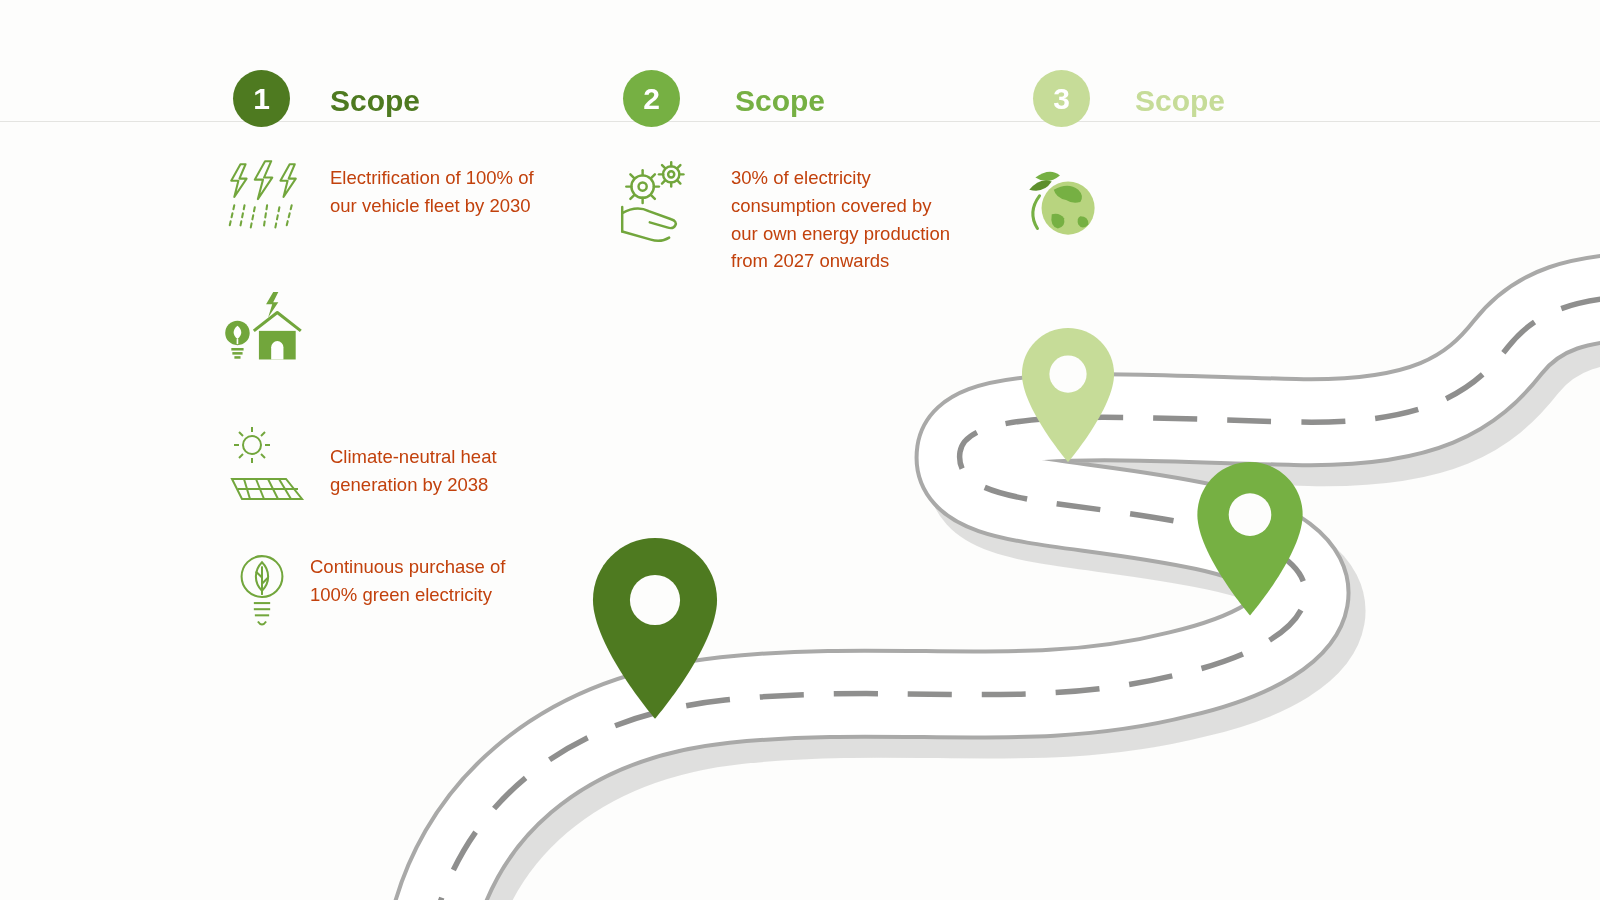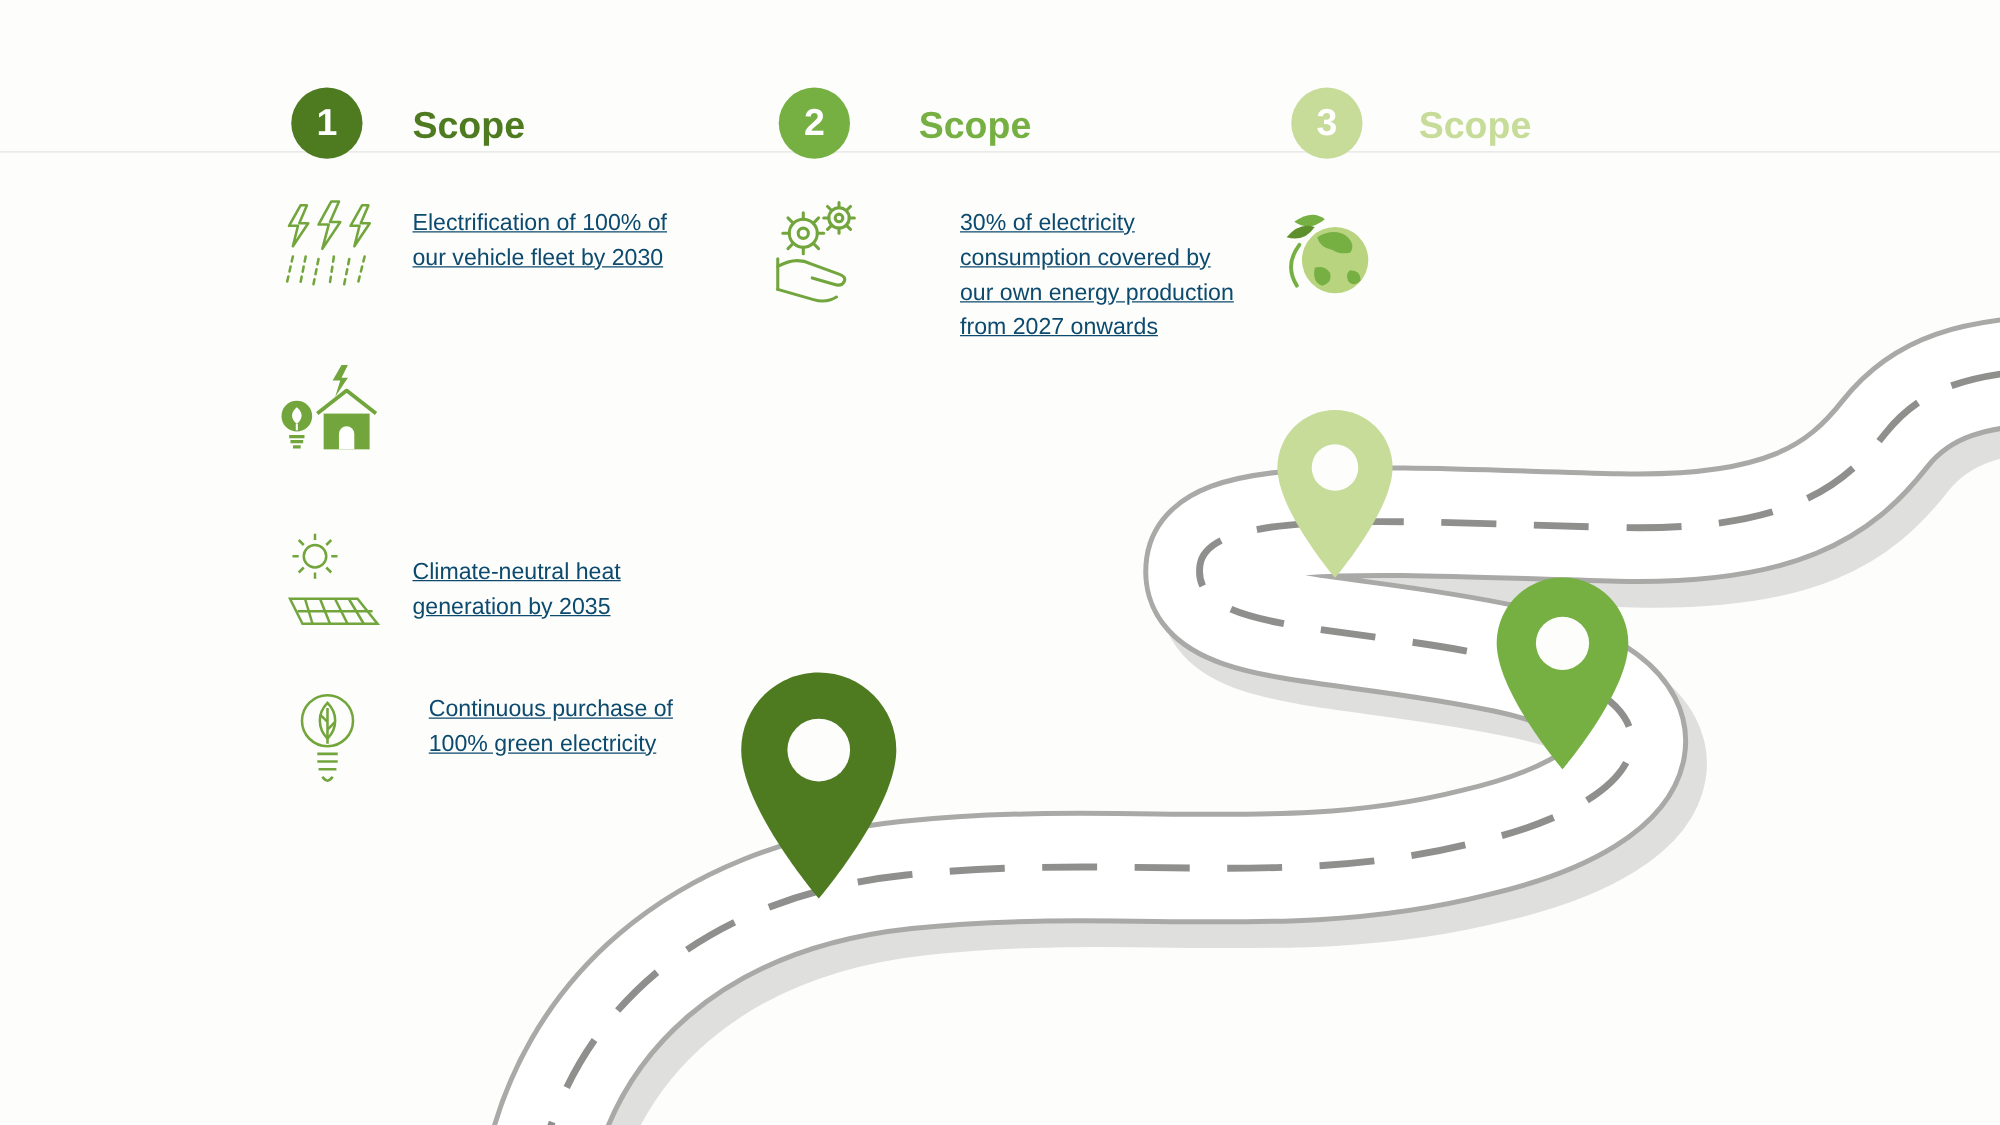--- a/index.html
+++ b/index.html
@@ -20,22 +20,22 @@
   .badge.s3{background:#c6dc98;}
 
   .scope-label{position:absolute;font-size:30px;font-weight:bold;z-index:3;}
   .scope-label.s1{color:#4e7a20;}
   .scope-label.s2{color:#76b043;}
   .scope-label.s3{color:#c6dc98;}
 
   .item-icon{position:absolute;z-index:3;}
   .item-icon svg{display:block;}
   .item-text{
-    position:absolute;font-size:18.5px;color:#0c4a6e;line-height:1.5;
-    white-space:pre-line;z-index:3;text-decoration:underline;
+    position:absolute;font-size:18.5px;color:#c2410c;line-height:1.5;
+    white-space:pre-line;z-index:3;
   }
 </style>
 </head>
 <body>
 
 <div class="canvas">
 
   <div class="divider"></div>
 
   <svg class="road-svg" viewBox="0 0 1600 900" aria-hidden="true">
@@ -113,36 +113,36 @@
         <line x1="39" y1="11" x2="43" y2="7"></line>
       <path d="M10 54 h54 l16 20 H20 Z"></path>
       <line x1="16" y1="64" x2="76" y2="64"></line>
       <line x1="22" y1="54" x2="28" y2="74"></line>
       <line x1="34" y1="54" x2="42" y2="74"></line>
       <line x1="46" y1="54" x2="56" y2="74"></line>
       <line x1="57" y1="54" x2="69" y2="74"></line>
     </svg>
   </div>
   <div class="item-text" style="left:330px;top:443px">Climate-neutral heat
-generation by 2035</div>
+generation by 2038</div>
 
   <div class="item-icon" style="left:233px;top:550px">
     <svg width="58" height="98" viewBox="0 0 56 96" fill="none" stroke="#72a63c" stroke-width="2">
       <circle cx="28" cy="26" r="20"></circle>
       <path d="M28 12 c-8 8 -8 20 0 28 c8 -8 8 -20 0 -28 z"></path>
       <line x1="28" y1="16" x2="28" y2="44"></line>
       <line x1="28" y1="27" x2="22" y2="21"></line>
       <line x1="28" y1="33" x2="34" y2="27"></line>
       <line x1="20" y1="52" x2="36" y2="52"></line>
       <line x1="20" y1="58" x2="36" y2="58"></line>
       <line x1="21" y1="64" x2="35" y2="64"></line>
       <path d="M24 70 q4 6 8 0"></path>
     </svg>
   </div>
-  <div class="item-text" style="left:343px;top:553px">Continuous purchase of
+  <div class="item-text" style="left:310px;top:553px">Continuous purchase of
 100% green electricity</div>
 
   <div class="badge s2" style="left:623px;top:70px">2</div>
   <div class="scope-label s2" style="left:735px;top:84px">Scope</div>
 
   <div class="item-icon" style="left:612px;top:160px">
     <svg width="98" height="92" viewBox="0 0 96 90" fill="none" stroke="#72a63c" stroke-width="2.4" stroke-linecap="round">
       <circle cx="30" cy="26" r="11"></circle>
         <circle cx="30" cy="26" r="4"></circle>
       <line x1="30" y1="10" x2="30" y2="15"></line>
@@ -161,21 +161,21 @@
         <line x1="66" y1="14" x2="70" y2="14"></line>
       <line x1="64" y1="8" x2="67" y2="5"></line>
         <line x1="49" y1="5" x2="52" y2="8"></line>
       <line x1="64" y1="20" x2="67" y2="23"></line>
         <line x1="49" y1="23" x2="52" y2="20"></line>
       <path d="M10 52 q14 -8 26 -2 l22 8 q6 2 4 6 q-2 4 -8 2 l-17 -5"></path>
       <path d="M10 46 v24"></path>
       <path d="M10 70 l28 8 q10 3 18 -2"></path>
     </svg>
   </div>
-  <div class="item-text" style="left:768px;top:164px">30% of electricity
+  <div class="item-text" style="left:731px;top:164px">30% of electricity
 consumption covered by
 our own energy production
 from 2027 onwards</div>
 
   <div class="badge s3" style="left:1033px;top:70px">3</div>
   <div class="scope-label s3" style="left:1135px;top:84px">Scope</div>
 
   <div class="item-icon" style="left:1015px;top:155px">
     <svg width="98" height="98" viewBox="0 0 96 96">
       <circle cx="52" cy="52" r="26" fill="#b8d47f"></circle>

